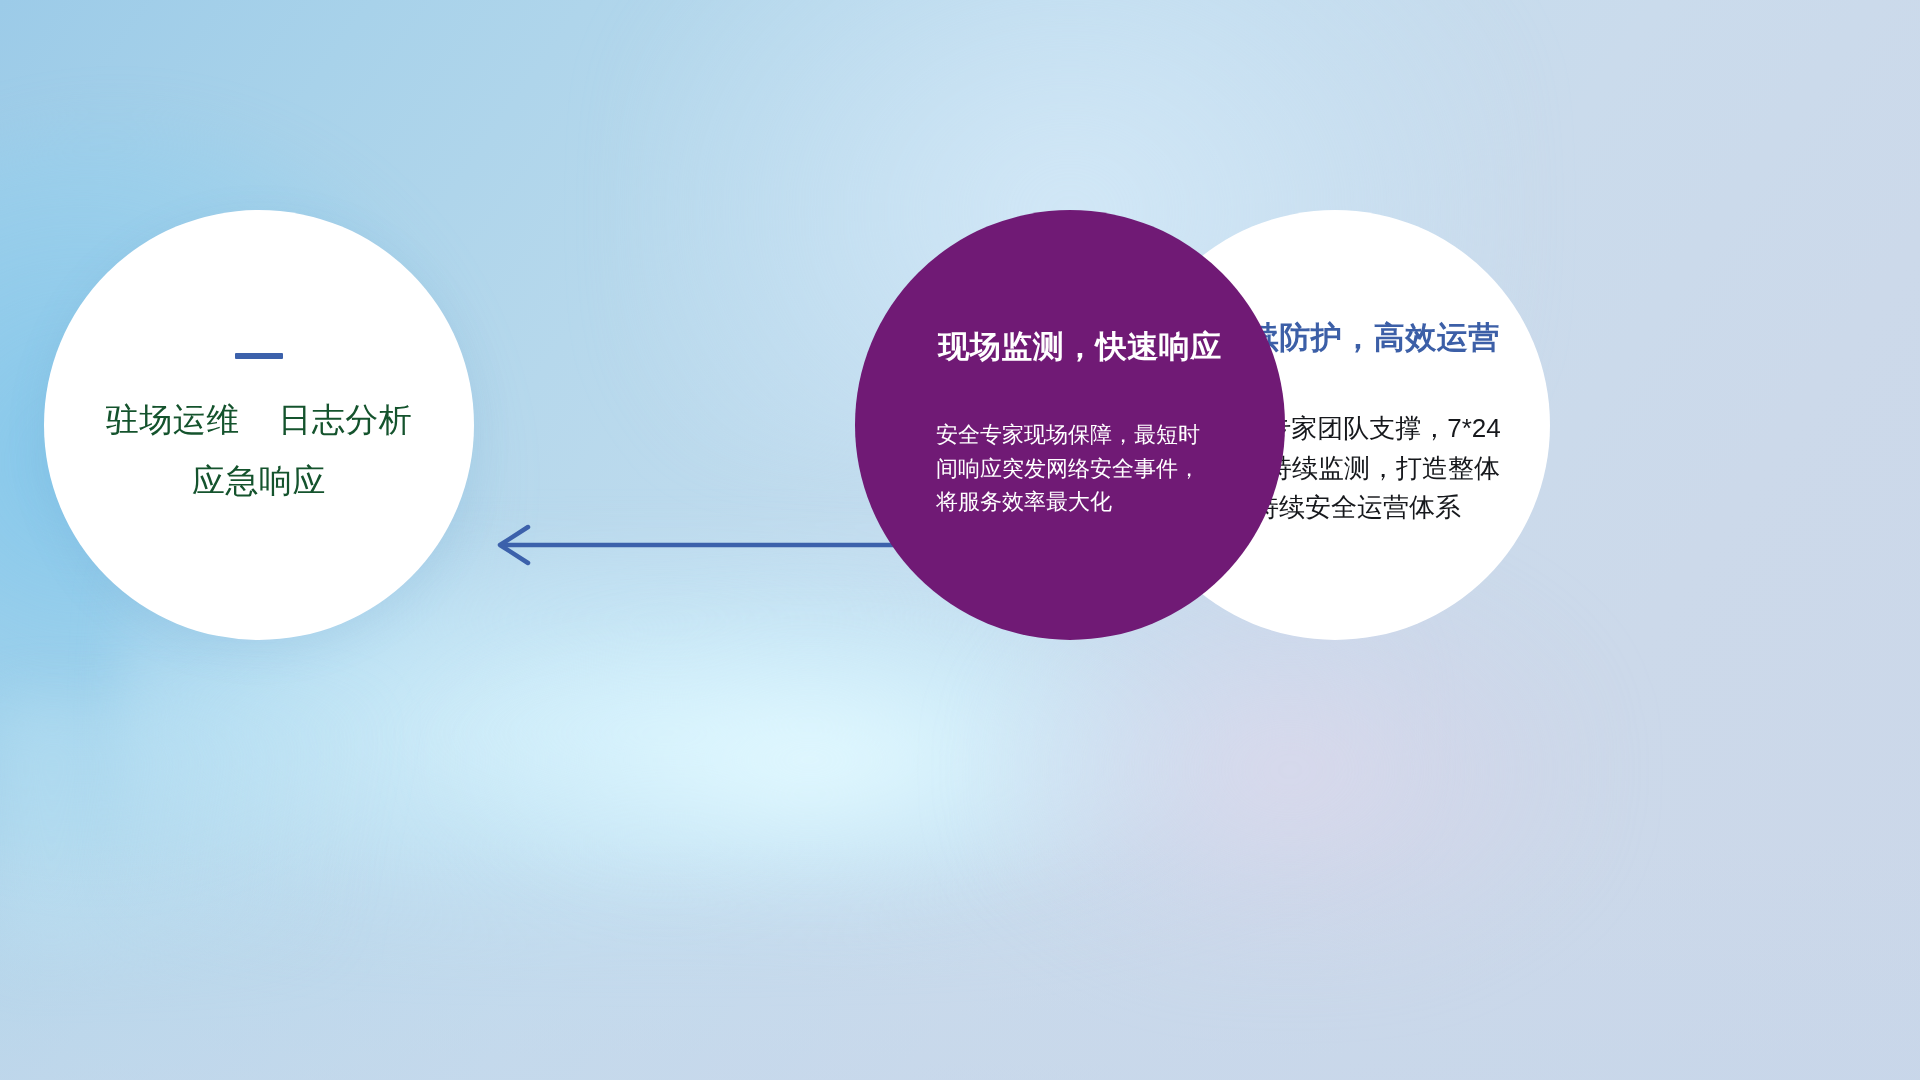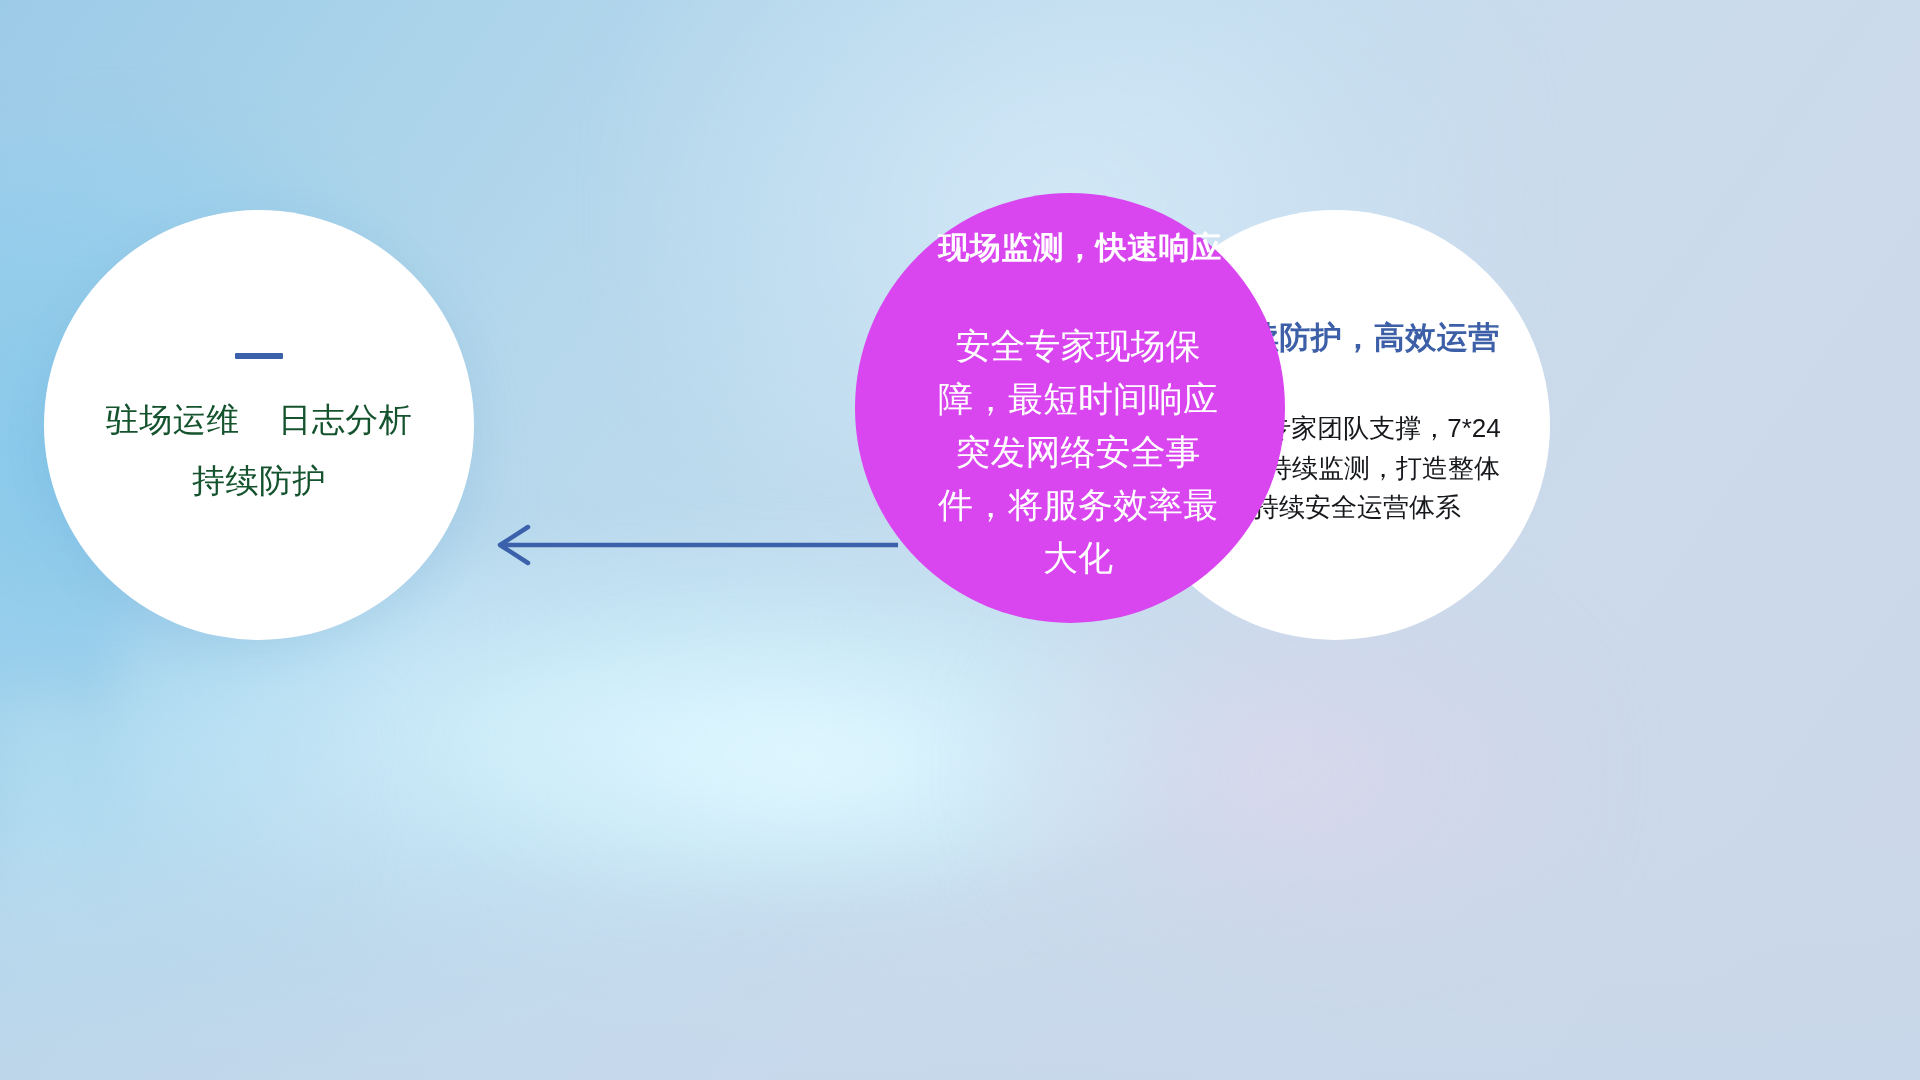--- a/index.html
+++ b/index.html
@@ -63,22 +63,22 @@
   .circle {
     position:absolute; border-radius:50%;
     display:flex; flex-direction:column; align-items:center; justify-content:center;
   }
   #circle-left {
     left:44px; top:210px; width:430px; height:430px;
     background:#ffffff;
     box-shadow:0 10px 40px rgba(90,130,180,.12);
   }
   #circle-mid {
-    left:855px; top:193px; width:430px; height:430px;
-    background:#d946ef;
+    left:855px; top:210px; width:430px; height:430px;
+    background:#701a75;
     z-index:3;
   }
   #circle-right {
     left:1120px; top:210px; width:430px; height:430px;
     background:#ffffff;
     z-index:2;
   }
 
   
   .dash {
@@ -93,22 +93,22 @@
   }
   .left-line:last-child { margin-bottom:0; }
 
   
   #circle-mid .card-title {
     font-size:31px; font-weight:bold; color:#ffffff;
     letter-spacing:.5px; line-height:1; margin-bottom:56px;
     padding-left:20px;
   }
   #circle-mid .card-body {
-    font-size:35px; color:#ffffff; line-height:1.52;
-    text-align:center; width:300px; padding-left:16px;
+    font-size:22px; color:#ffffff; line-height:1.52;
+    width:300px; padding-left:16px;
   }
 
   
   #circle-right .card-title {
     font-size:31px; font-weight:bold; color:#3c5fa7;
     letter-spacing:.5px; line-height:1; margin-bottom:56px;
     padding-left:46px;
   }
   #circle-right .card-body {
     font-size:26px; color:#16181c; line-height:1.52;
@@ -146,15 +146,15 @@
 
 <div class="circle" id="circle-mid">
   <div class="card-title">现场监测，快速响应</div>
   <div class="card-body">安全专家现场保障，最短时间响应突发网络安全事件，将服务效率最大化</div>
 </div>
 
 <div class="circle" id="circle-left">
   <div class="dash"></div>
   <div class="left-lines">
     <div class="left-line">驻场运维    日志分析</div>
-    <div class="left-line">持续防护</div>
+    <div class="left-line">应急响应</div>
   </div>
 </div>
 
 </body></html>

